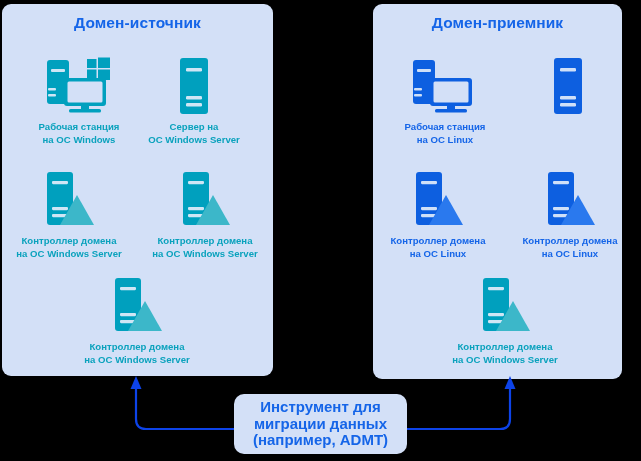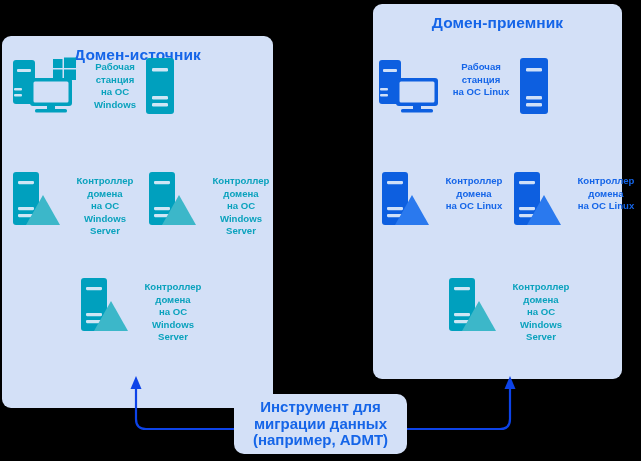--- a/index.html
+++ b/index.html
@@ -15,39 +15,40 @@
     font-family: "Liberation Sans", sans-serif;
     overflow: hidden;
   }
 
   
   .panel {
     position: absolute;
     background: #d3e0f7;
     border-radius: 9px;
   }
-  #panel-source { left: 2px;   top: 4px; width: 271px; height: 372px; margin-top: 32px; }
+  #panel-source { left: 2px;   top: 4px; width: 271px; height: 372px; }
   #panel-target { left: 373px; top: 4px; width: 249px; height: 375px; }
 
   .panel-title {
     position: absolute;
     left: 0; right: 0;
     top: 10px;
     text-align: center;
     font-size: 15.5px;
     font-weight: bold;
     color: #1565e8;
     letter-spacing: 0.1px;
   }
 
   
   .node {
     position: absolute;
     display: flex;
-    flex-direction: row;
+    flex-direction: column;
+    align-items: center;
     width: 140px;
     margin-left: -70px;   
   }
   .node .icon-wrap {
     position: relative;
     width: 72px;
     height: 60px;
   }
   .node .caption {
     margin-top: 5px;
@@ -133,20 +134,22 @@
         <div class="caption">Рабочая станция
 на ОС Windows</div>
       </div>
       <div class="node teal" style="left: 194px; top: 56px;">
         <div class="icon-wrap"><svg width="72" height="60" viewBox="0 0 72 60" xmlns="http://www.w3.org/2000/svg">
             <rect class="ic-main" x="22" y="2" width="28" height="56" rx="3"></rect>
             <rect class="ic-slot" x="28" y="12" width="16" height="3.4" rx="1.2"></rect>
             <rect class="ic-slot" x="28" y="40" width="16" height="3.4" rx="1.2"></rect>
             <rect class="ic-slot" x="28" y="47" width="16" height="3.4" rx="1.2"></rect>
           </svg></div>
+        <div class="caption">Сервер на
+ОС Windows Server</div>
       </div>
       <div class="node teal" style="left: 69px; top: 170px;">
         <div class="icon-wrap"><svg width="72" height="60" viewBox="0 0 72 60" xmlns="http://www.w3.org/2000/svg">
             <rect class="ic-main" x="14" y="2" width="26" height="53" rx="3"></rect>
             <rect class="ic-slot" x="19" y="11" width="16" height="3.2" rx="1.1"></rect>
             <rect class="ic-slot" x="19" y="37" width="16" height="3.2" rx="1.1"></rect>
             <rect class="ic-slot" x="19" y="44" width="16" height="3.2" rx="1.1"></rect>
             <polygon class="ic-tri" points="44,25 61,55 27,55"></polygon>
           </svg></div>
         <div class="caption">Контроллер домена

